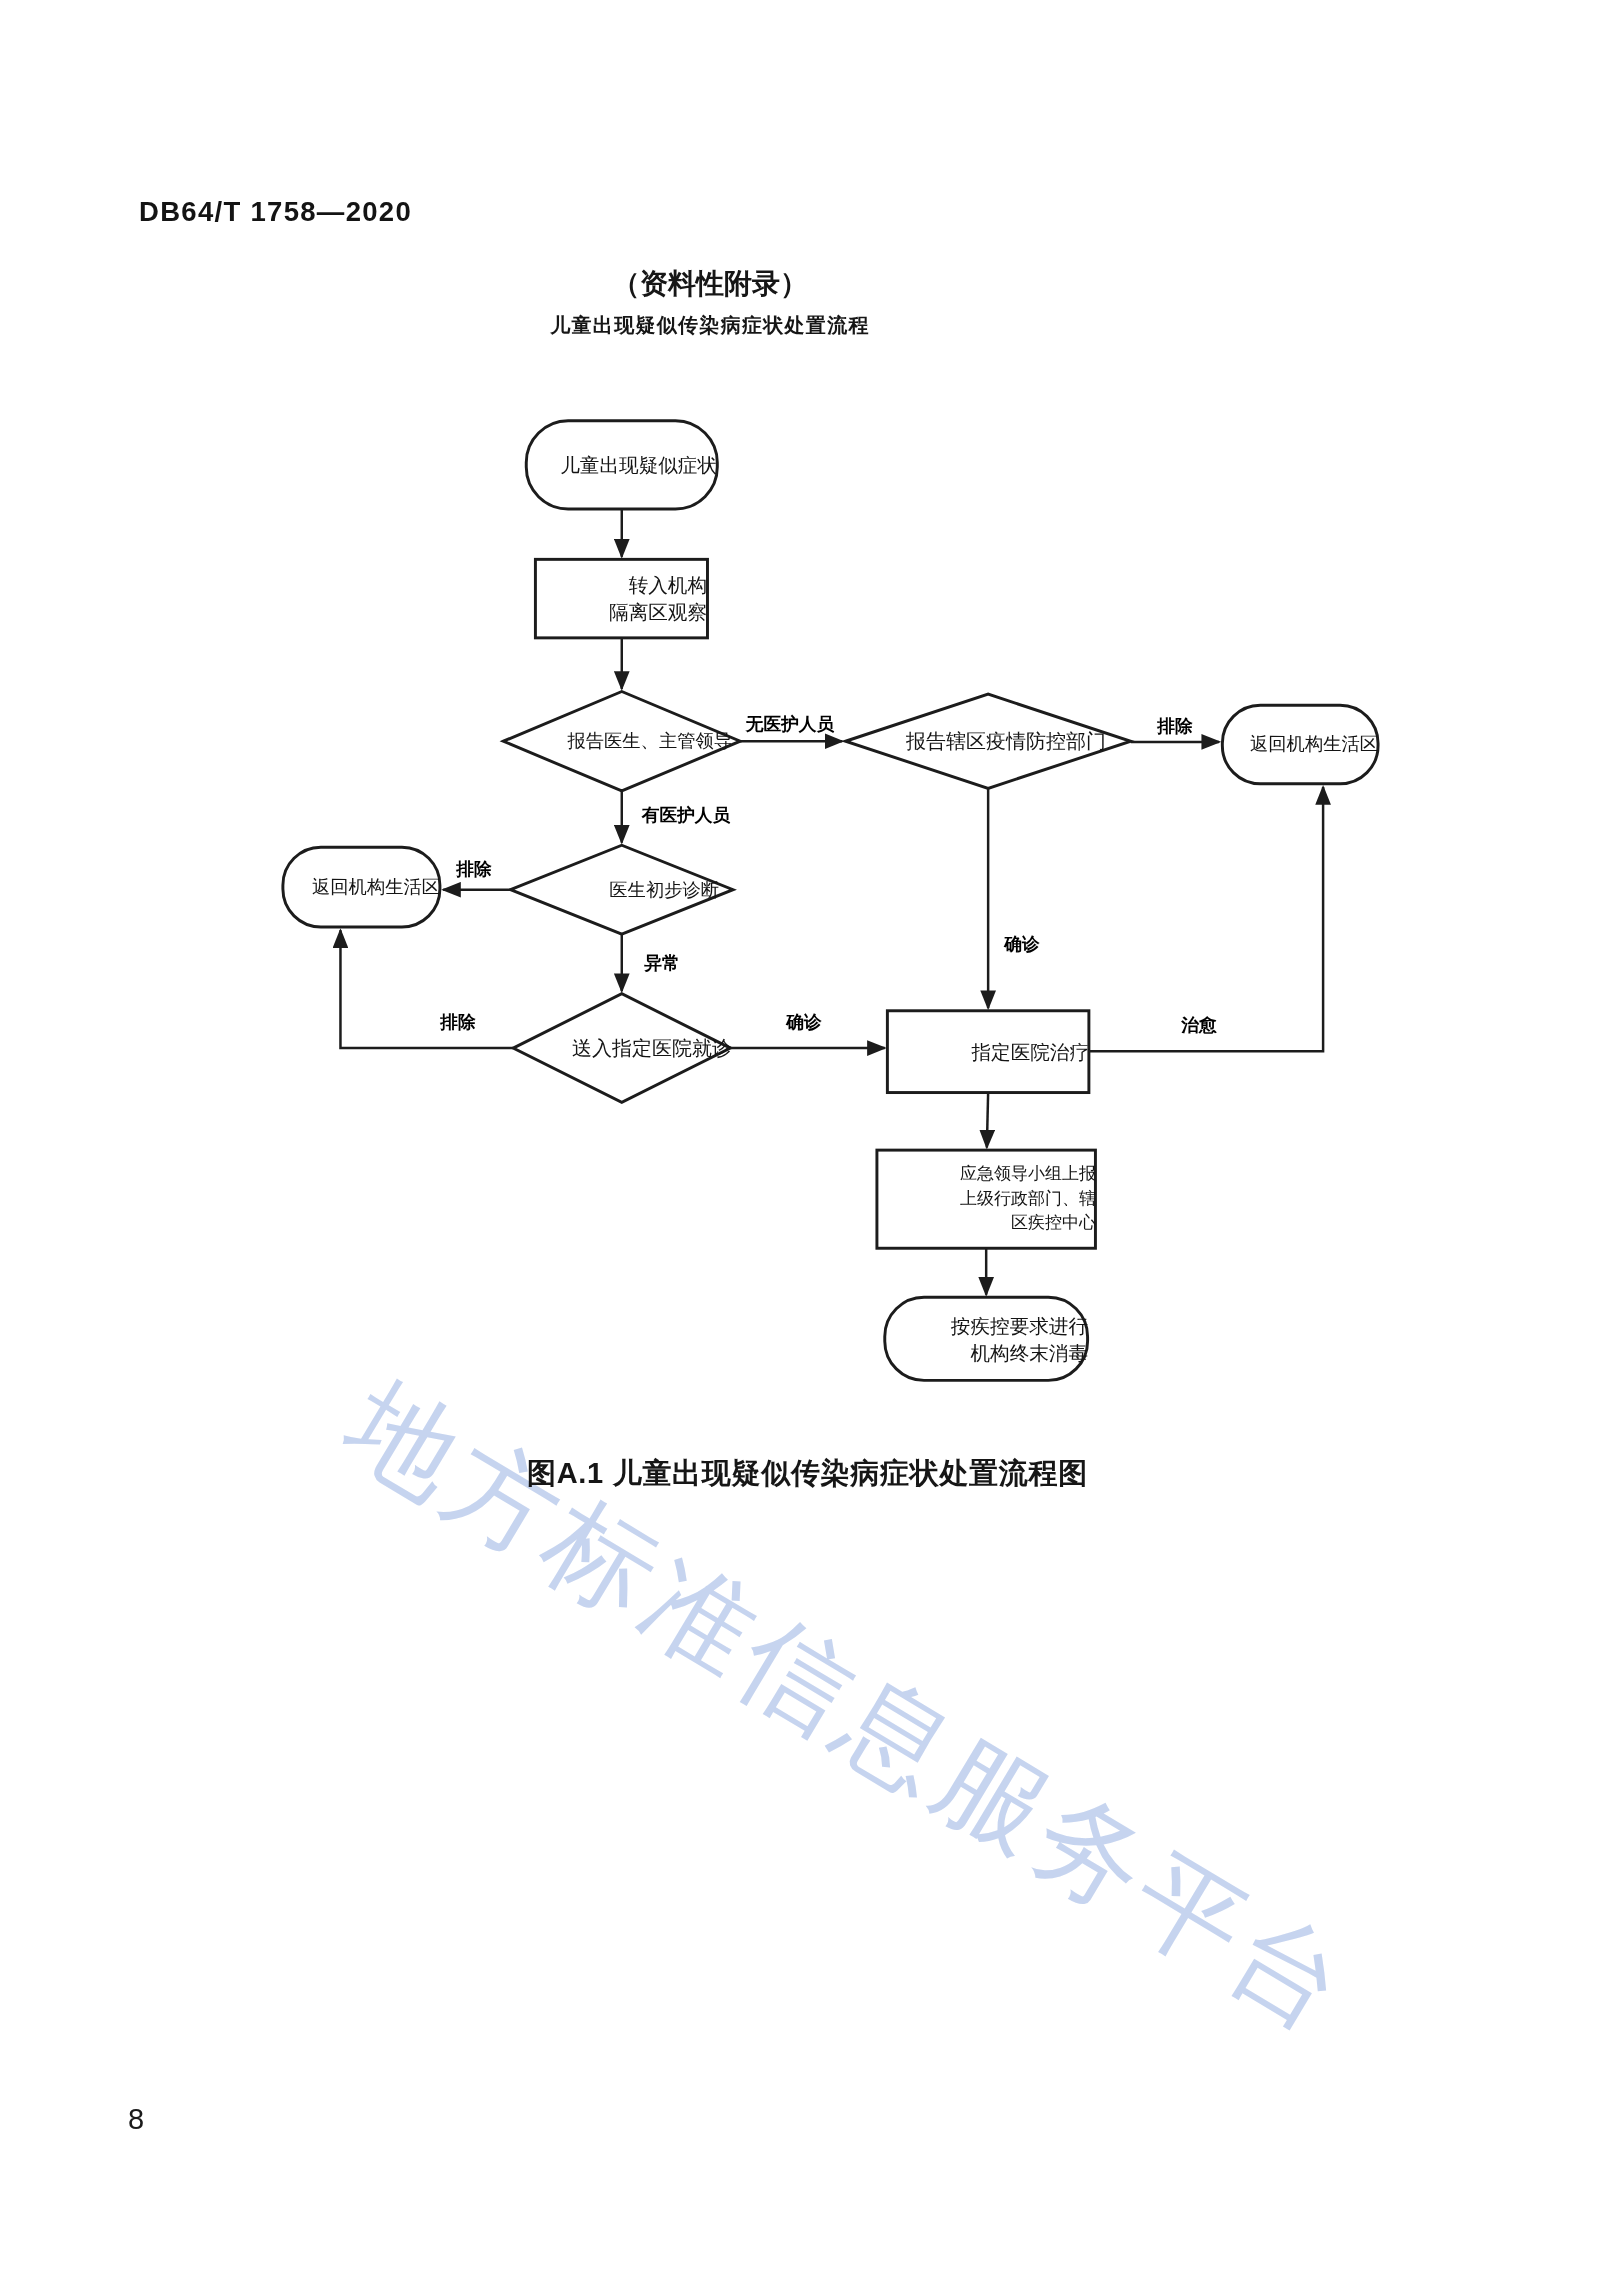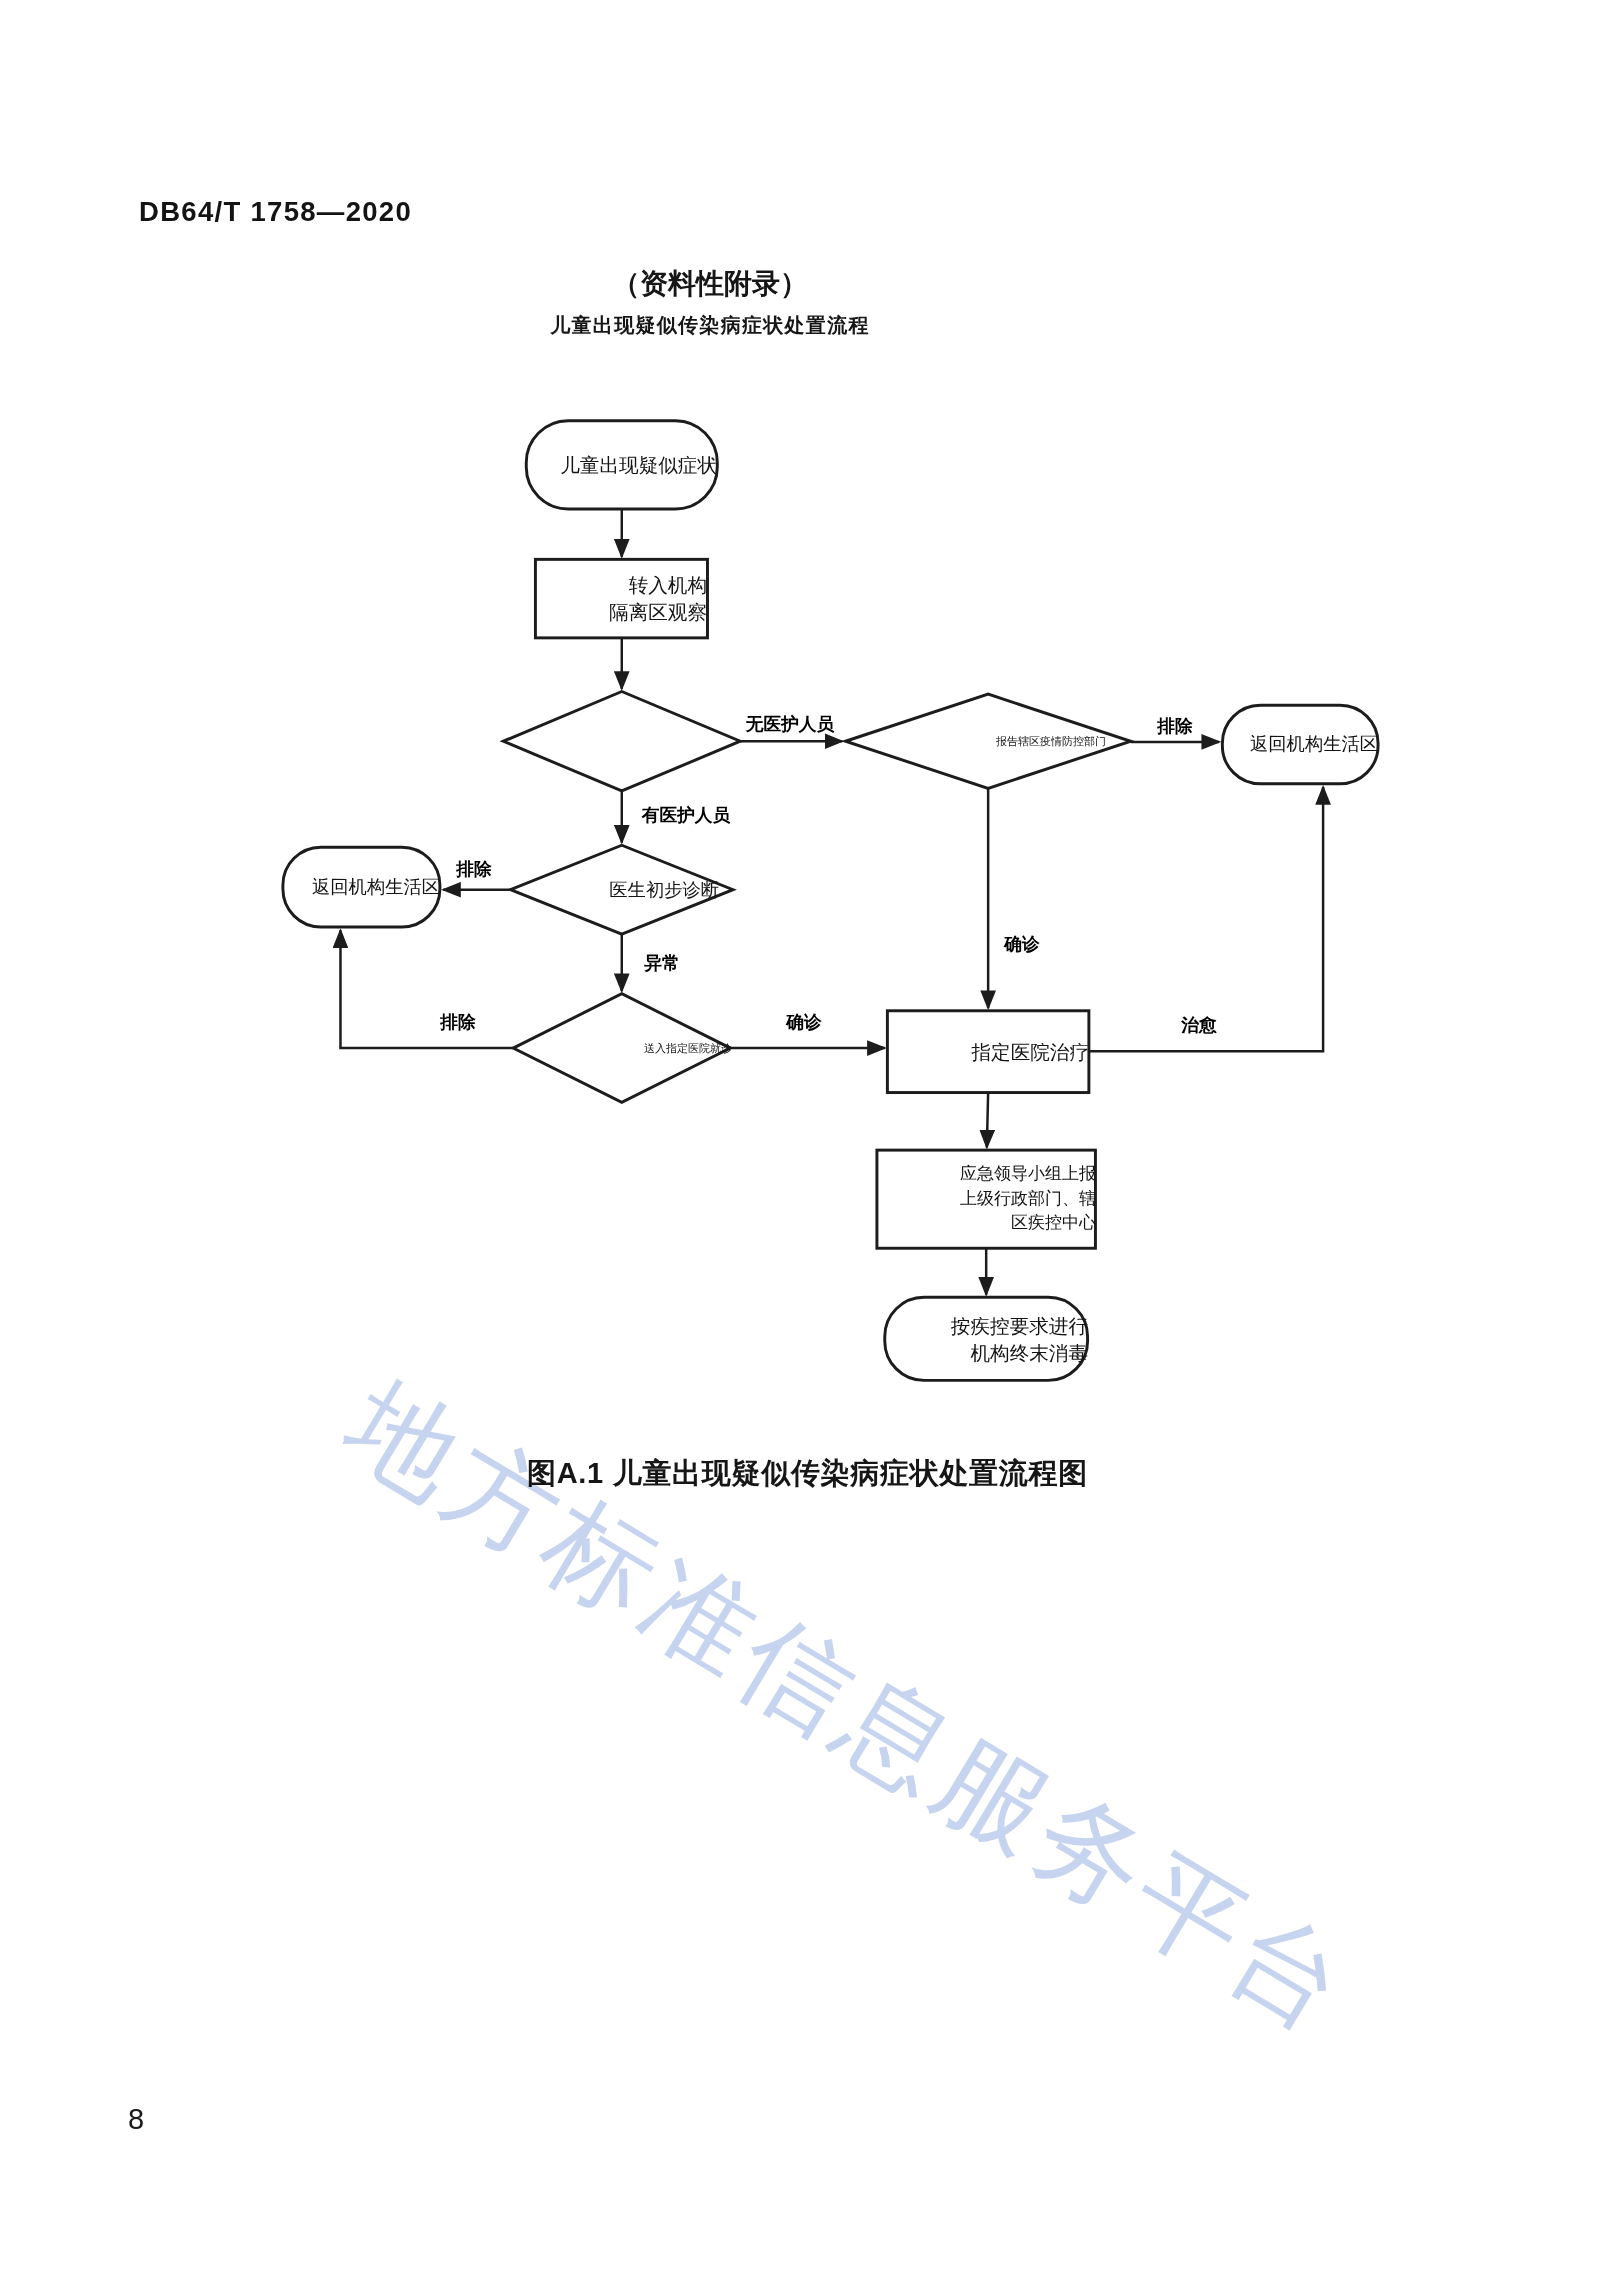--- a/index.html
+++ b/index.html
@@ -24,21 +24,21 @@
   .title-line3{font-size:20px;font-weight:bold;letter-spacing:1.3px;}
   svg.flow{left:0;top:0;width:1623px;height:2295px;}
   .shape{fill:none;stroke:#1c1c1c;stroke-width:4.5px;}
   .edge{fill:none;stroke:#1c1c1c;stroke-width:3.8px;}
   .node-label{
     position:absolute;display:flex;flex-direction:column;
     align-items:flex-end;justify-content:center;text-align:center;
     font-weight:normal;color:#141414;font-size:19.6px;line-height:1.35;
     pointer-events:none;
   }
-  .fs27{font-size:11px;}
+  .fs27{font-size:20px;}
   .fs28{font-size:18.3px;}
   .edge-label{
     position:absolute;transform:translate(-50%,-50%);
     font-weight:bold;font-size:17.7px;white-space:nowrap;color:#000000;
   }
   .caption{
     left:527px;top:1454px;
     font-size:29px;font-weight:bold;letter-spacing:0.7px;
   }
   .watermark{
@@ -103,20 +103,23 @@
 
   <div class="node-label" style="left:526px;top:421px;width:191px;height:88px;">
     <span>儿童出现疑似症状</span>
   </div>
 
   <div class="node-label" style="left:535px;top:559px;width:172px;height:79px;">
     <span>转入机构</span>
     <span>隔离区观察</span>
   </div>
 
+  <div class="node-label fs28" style="left:510px;top:703px;width:222px;height:76px;">
+    <span>报告医生、主管领导</span>
+  </div>
 
   <div class="node-label fs27" style="left:870px;top:703px;width:236px;height:76px;">
     <span>报告辖区疫情防控部门</span>
   </div>
 
   <div class="node-label fs28" style="left:1222px;top:705px;width:156px;height:79px;">
     <span>返回机构生活区</span>
   </div>
 
   <div class="node-label fs28" style="left:523px;top:851px;width:196px;height:79px;">

